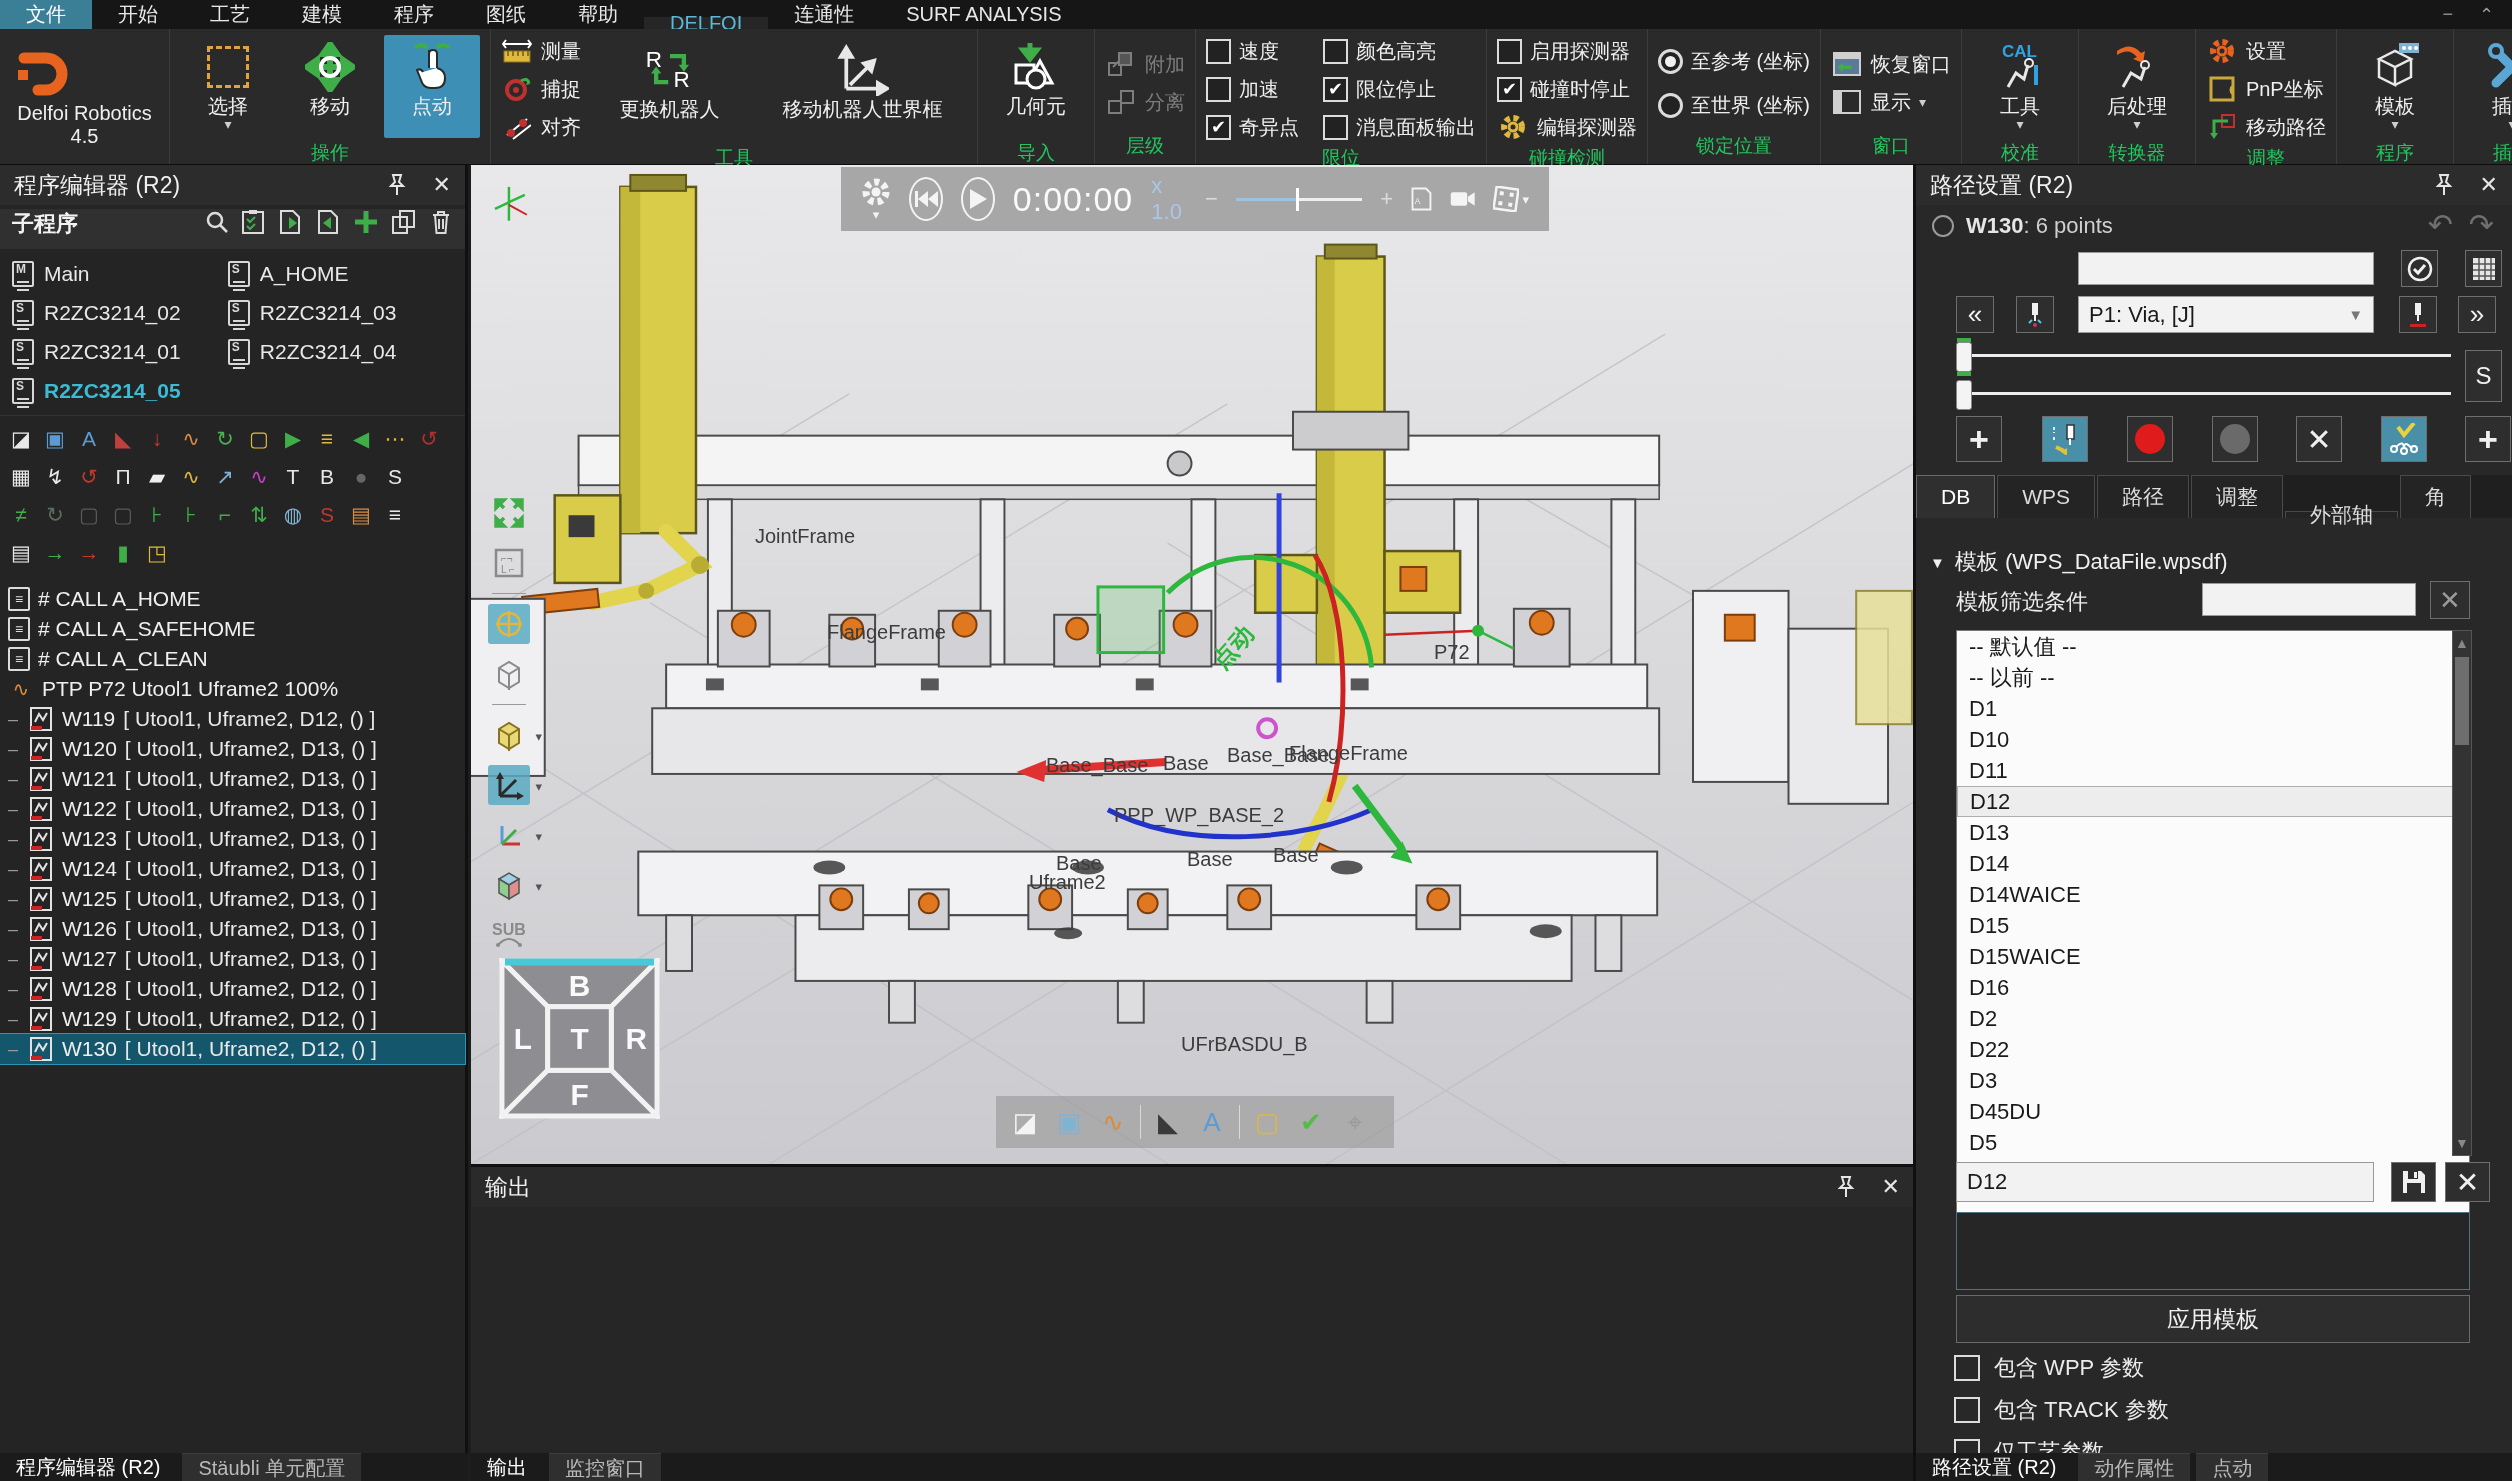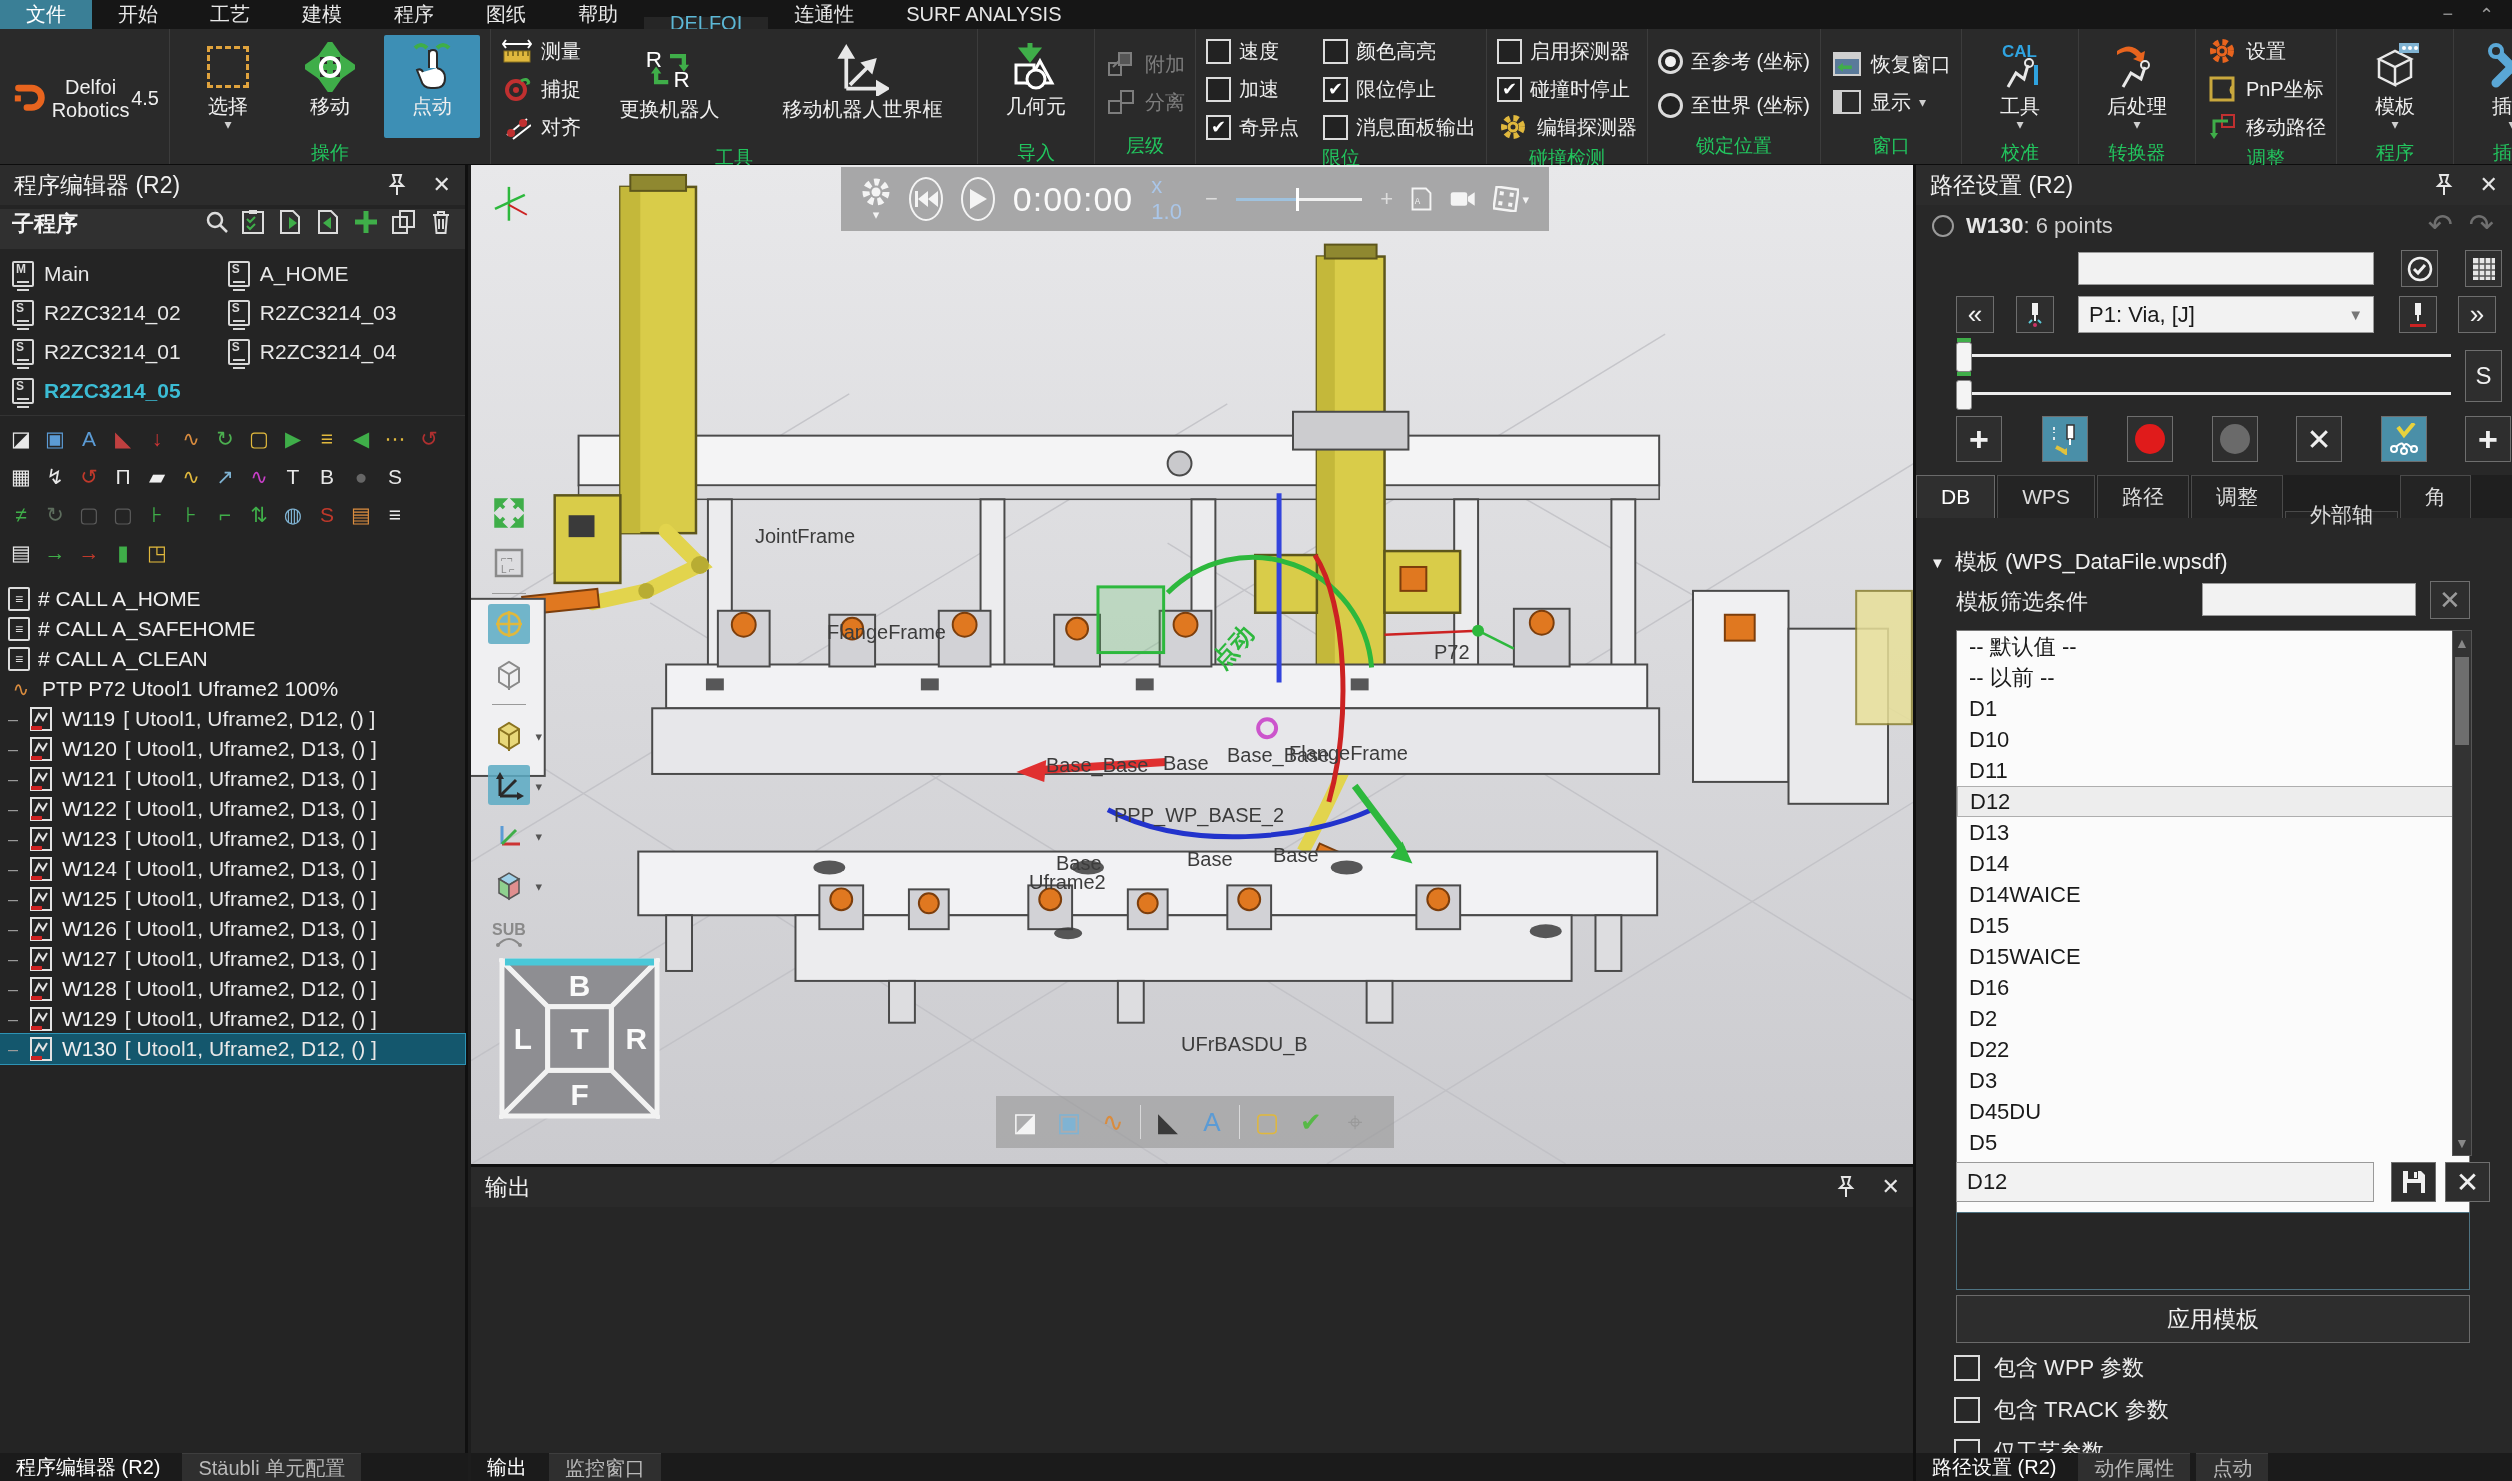--- a/index.html
+++ b/index.html
@@ -18,21 +18,21 @@
   #ribbon { position:absolute; left:0; top:29px; width:2512px; height:136px; background:#2a2a2a;
     display:flex; align-items:stretch; border-bottom:1px solid #0d0d0d; }
   .rgroup { display:flex; flex-direction:column; padding:6px 10px 2px 10px; border-right:1px solid #3c3c3c; }
   .rgroup-body { flex:1; display:flex; align-items:center; gap:6px; }
   .rgroup-label { text-align:center; color:#22c55e; font-size:19px; padding:2px 4px 3px; }
   .bigbtn { width:96px; height:103px; display:flex; flex-direction:column; align-items:center; justify-content:flex-start; gap:2px; border-radius:2px; padding-top:6px; }
   .bigbtn .bicon { width:52px; height:52px; display:flex; align-items:center; justify-content:center; }
   .bigbtn .blabel { font-size:20px; color:#efefef; text-align:center; line-height:1.1; }
   .bigbtn.active { background:#3d8fb5; }
   .bigbtn .caret { color:#cfcfcf; font-size:14px; line-height:10px; }
-  .brand { width:149px; display:flex; flex-direction:row; align-items:center; justify-content:center; }
+  .brand { width:149px; display:flex; flex-direction:column; justify-content:center; }
   .brand .blabel { font-size:20px; color:#efefef; text-align:center; }
   .smallrow { display:flex; align-items:center; gap:8px; height:32px; }
   .smallrow .slabel { font-size:20px; color:#efefef; white-space:nowrap; }
   .smallrow.disabled .slabel { color:#7d7d7d; }
   .vcol { display:flex; flex-direction:column; justify-content:center; gap:6px; }
   .cb { width:25px; height:25px; border:2px solid #dcdcdc; background:#222; display:flex; align-items:center; justify-content:center; font-size:18px; color:#fff; flex:0 0 auto; }
   .radio { width:25px; height:25px; border:3px solid #dcdcdc; border-radius:50%; background:#222; display:flex; align-items:center; justify-content:center; flex:0 0 auto; }
   .radio .dot { width:11px; height:11px; border-radius:50%; background:#f0f0f0; }
   .sicon { width:32px; height:32px; display:flex; align-items:center; justify-content:center; flex:0 0 auto; }
 

